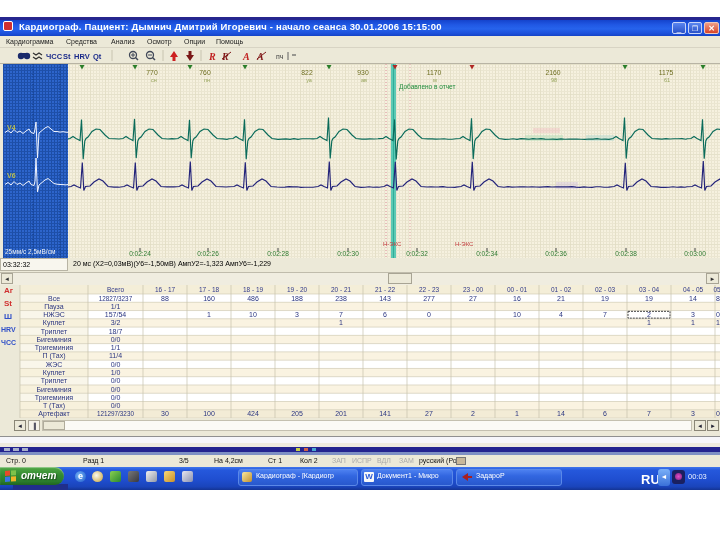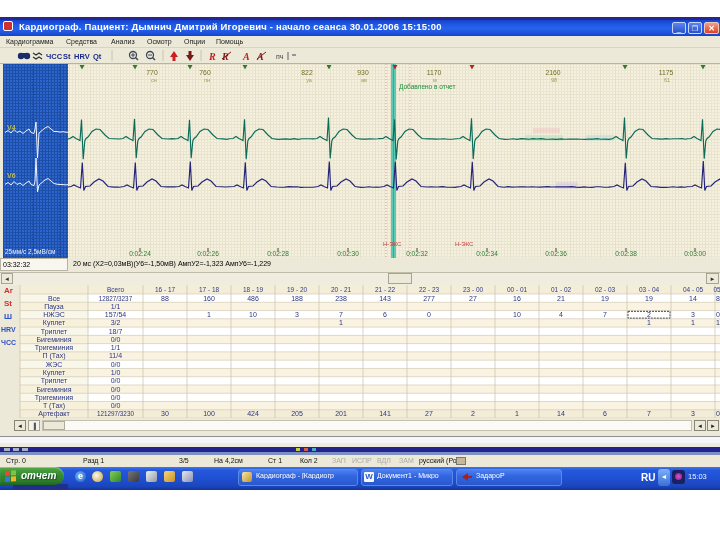--- a/index.html
+++ b/index.html
@@ -362,18 +362,18 @@
 <div class="abs" style="left:256px;top:472px;color:#fff;font-size:7px;white-space:nowrap;width:98px;overflow:hidden">Кардиограф - [Кардиогр</div>
 <div class="abs" style="left:361px;top:469px;width:92px;height:17px;background:linear-gradient(180deg,#4c80f0,#3266e0 40%,#2858cc);border-radius:3px;border:1px solid #5a88e8"></div>
 <div class="abs" style="left:364px;top:472px;width:10px;height:10px;background:#f8f8f8;border-radius:1px;color:#2a5ad8;font-size:8px;font-weight:bold;text-align:center;line-height:10px">W</div>
 <div class="abs" style="left:377px;top:472px;color:#fff;font-size:7px;white-space:nowrap;width:73px;overflow:hidden">Документ1 - Микро</div>
 <div class="abs" style="left:456px;top:469px;width:106px;height:17px;background:linear-gradient(180deg,#4c80f0,#3266e0 40%,#2858cc);border-radius:3px;border:1px solid #5a88e8"></div>
 <svg class="abs" style="left:461px;top:472px" width="12" height="10">
       <path d="M1 5 L7 1 L7 4 L11 4 L11 6 L7 6 L7 9 Z" fill="#a82020"></path>
     </svg>
 <div class="abs" style="left:476px;top:472px;color:#fff;font-size:7px;white-space:nowrap">ЗадароР</div>
 
-<div class="abs" style="left:641px;top:472px;color:#fff;font-size:10px;font-weight:bold">RU</div>
+<div class="abs" style="left:641px;top:472px;color:#fff;font-size:13px;font-weight:bold">RU</div>
 <div class="abs" style="left:658px;top:469px;width:12px;height:17px;background:linear-gradient(180deg,#7ab0f8,#3a70d8);border-radius:3px;color:#fff;font-size:7px;text-align:center;line-height:16px">◄</div>
 <div class="abs" style="left:672px;top:470px;width:13px;height:14px;background:#1a2060;border-radius:3px"></div>
 <div class="abs" style="left:675px;top:473px;width:7px;height:7px;background:radial-gradient(circle,#e050c8,#802080);border-radius:4px"></div>
-<div class="abs" style="left:688px;top:472px;color:#e8f0ff;font-size:7.5px">15:03</div>
+<div class="abs" style="left:688px;top:472px;color:#e8f0ff;font-size:7.5px">00:03</div>
 
 </div>
 </body></html>

